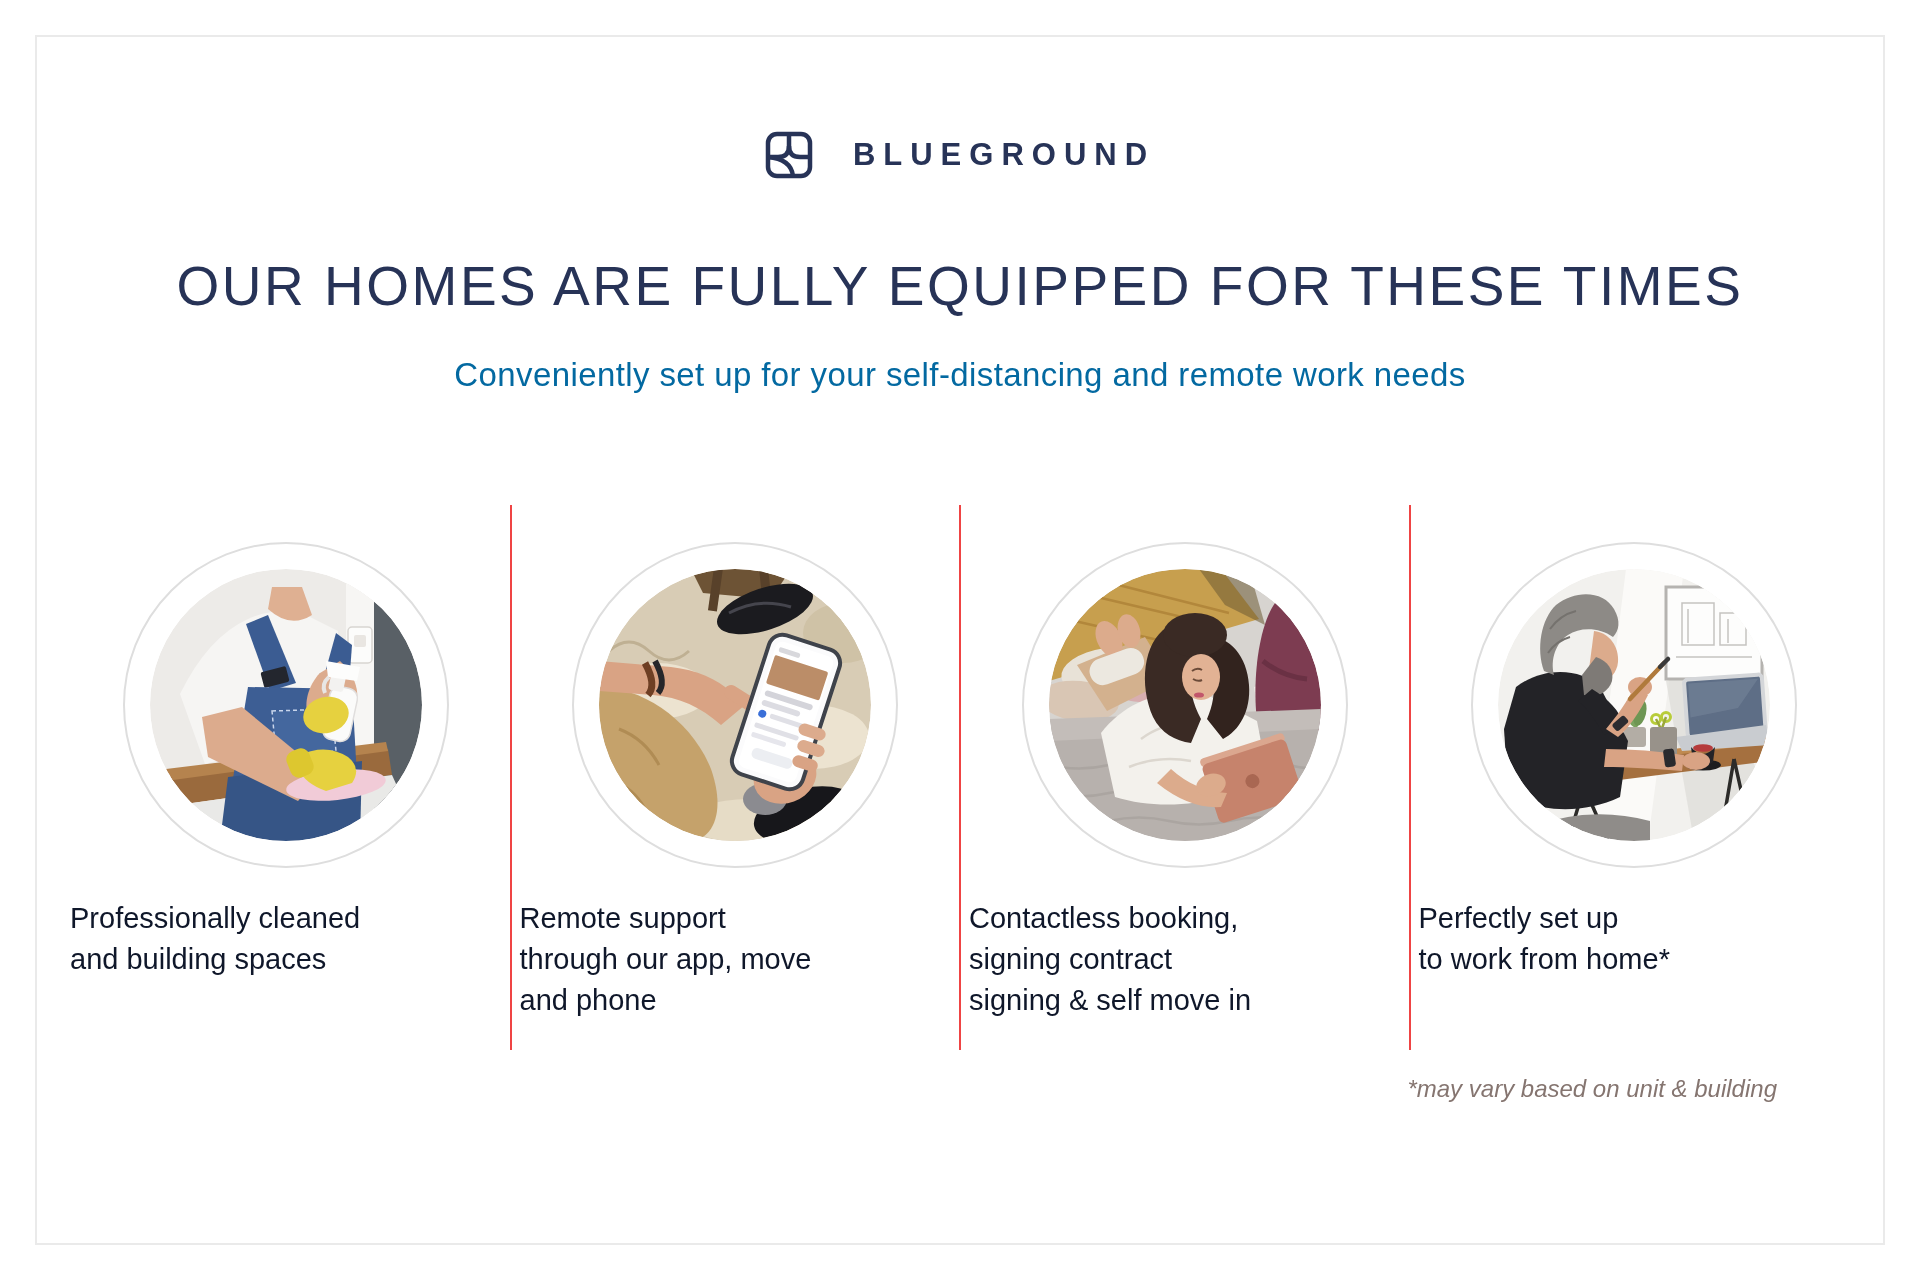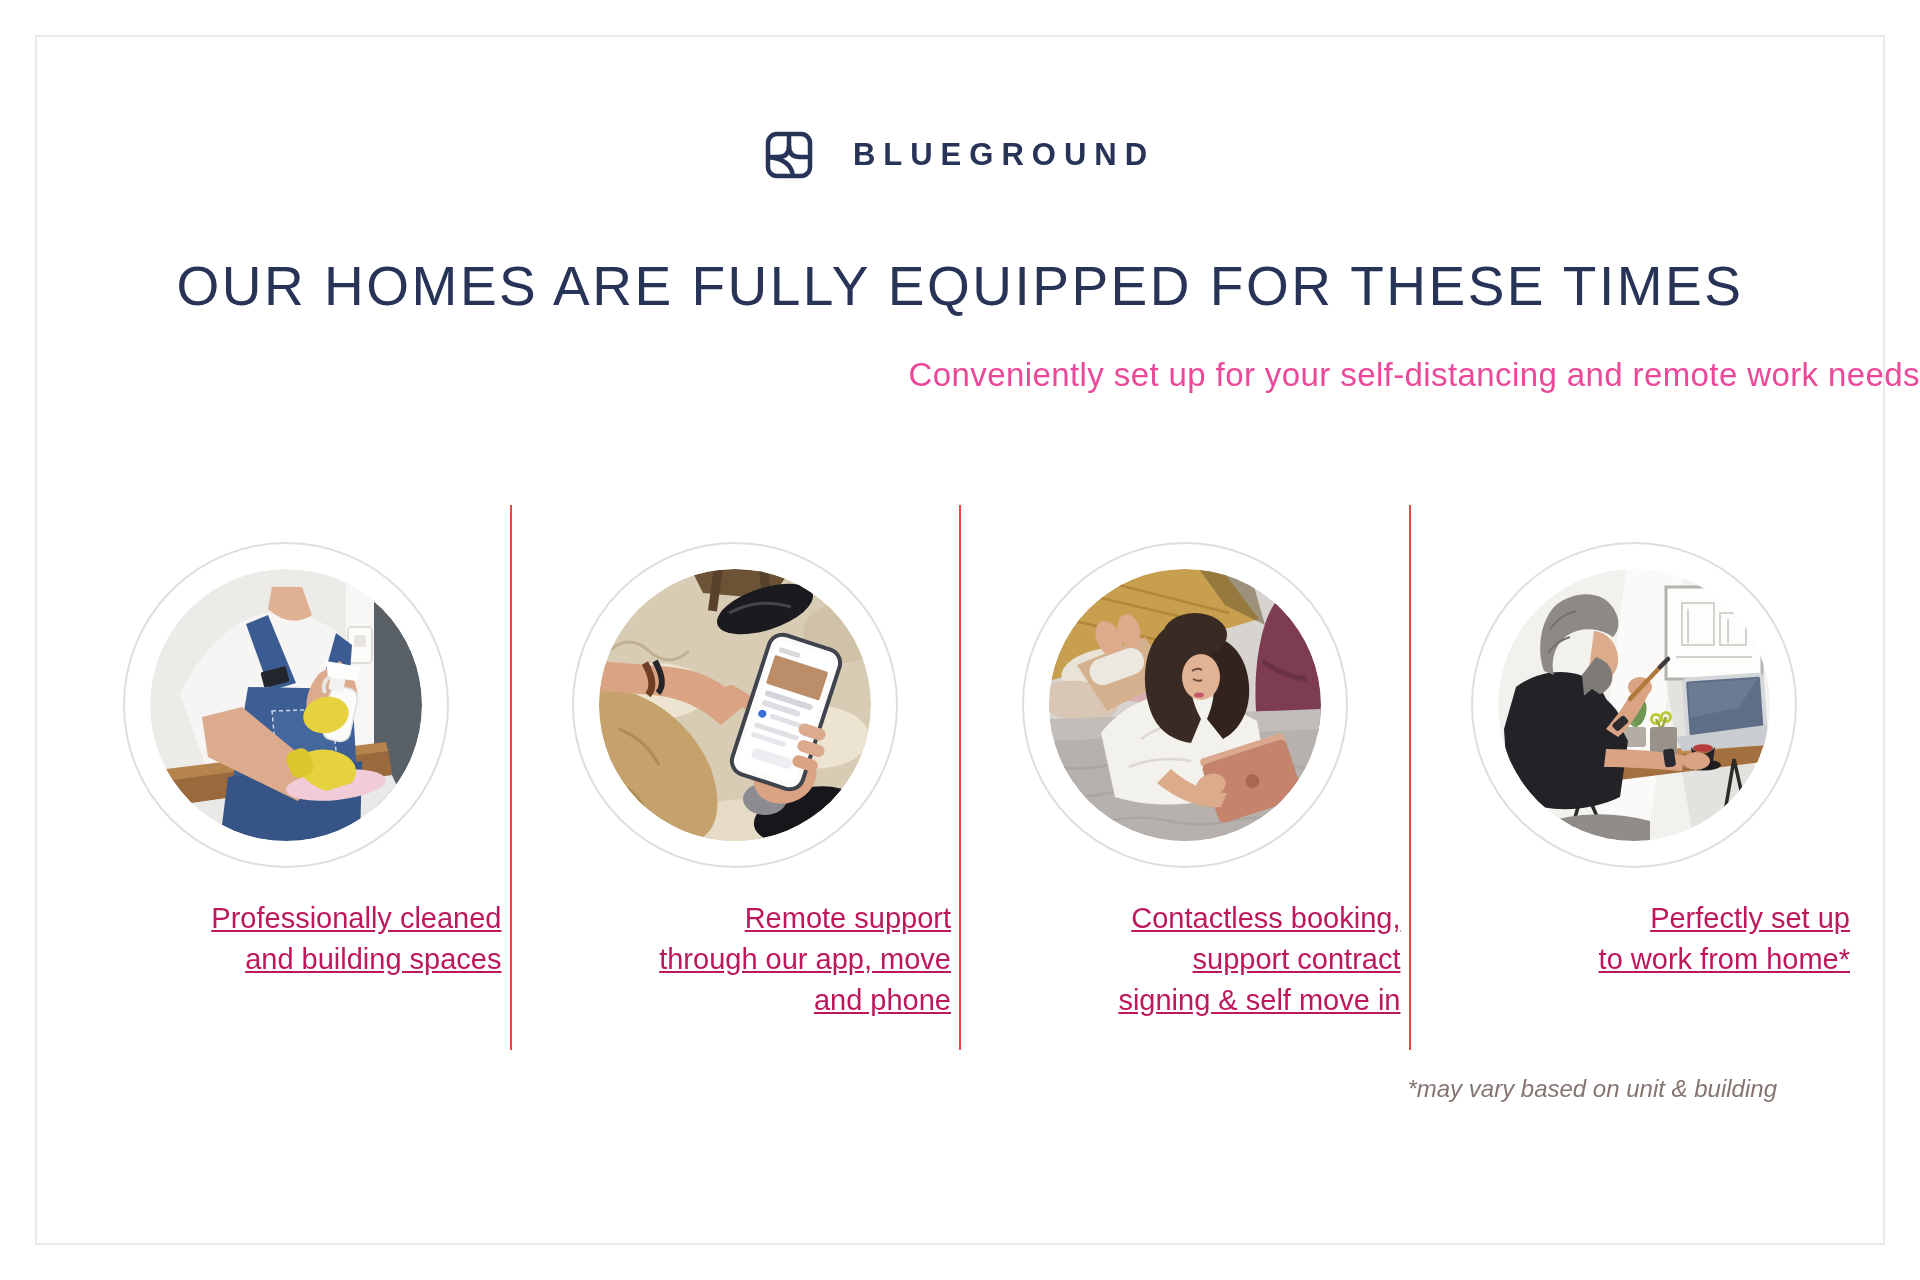--- a/index.html
+++ b/index.html
@@ -8,31 +8,31 @@
   .card{position:absolute;top:35px;left:35px;right:35px;bottom:35px;border:2px solid #eaeaea;background:#ffffff;}
 
   
   .logo-row{position:absolute;top:131px;left:0;width:100%;display:flex;justify-content:center;align-items:center;gap:40px;}
   .logo-icon{width:48px;height:48px;display:block;}
   .brand-name{font-size:31px;font-weight:700;letter-spacing:8px;color:#273357;}
 
   
   .headline{position:absolute;top:256px;left:0;width:100%;text-align:center;margin:0;
             font-size:55px;line-height:60px;font-weight:400;letter-spacing:2.5px;color:#273357;}
-  .subtitle{position:absolute;top:352px;left:0;width:100%;text-align:right;margin:0;
-            font-size:33px;line-height:46px;font-weight:400;letter-spacing:0.4px;color:#ec4899;}
+  .subtitle{position:absolute;top:352px;left:0;width:100%;text-align:center;margin:0;
+            font-size:33px;line-height:46px;font-weight:400;letter-spacing:0.4px;color:#0369a1;}
 
   
   .features{position:absolute;top:505px;left:62px;right:62px;height:545px;display:flex;}
   .feature{flex:1 1 0;min-width:0;}
   .feature + .feature{border-left:2px solid #ef4444;}
   .photo-ring{width:322px;height:322px;margin:37px auto 0;border:2px solid #dedede;border-radius:50%;
               background:#ffffff;display:flex;align-items:center;justify-content:center;}
   .photo-circle{width:272px;height:272px;border-radius:50%;overflow:hidden;display:block;}
-  .caption{margin:30px 8px 0;text-align:right;font-size:29px;line-height:41px;color:#be185d;text-decoration:underline;}
+  .caption{margin:30px 8px 0;text-align:left;font-size:29px;line-height:41px;color:#0f172a;}
   .caption span{display:block;}
 
   
   .footnote{position:absolute;top:1072px;right:143px;margin:0;font-style:italic;
             font-size:24px;line-height:34px;color:#857570;}
 </style>
 </head>
 <body>
 
 <div class="canvas">
@@ -213,21 +213,21 @@
               <rect x="158" y="182" width="88" height="62" rx="6" fill="#c6836c"></rect>
               <circle cx="202" cy="213" r="7" fill="#a96752"></circle>
             </g>
             <path d="M108,214 Q140,240 172,238 L178,224 Q146,222 122,200 Z" fill="#dcab8c"></path>
             <ellipse cx="162" cy="216" rx="15" ry="11" fill="#dcab8c" transform="rotate(-16 162 216)"></ellipse>
           </g>
         </svg>
       </div>
       <p class="caption">
         <span>Contactless booking,</span>
-        <span>support contract</span>
+        <span>signing contract</span>
         <span>signing &amp; self move in</span>
       </p>
     </article>
 
     <article class="feature">
       <div class="photo-ring">
         <svg class="photo-circle" viewBox="0 0 272 272">
           <defs>
               <clipPath id="c4">
                 <circle cx="136" cy="136" r="136"></circle>

